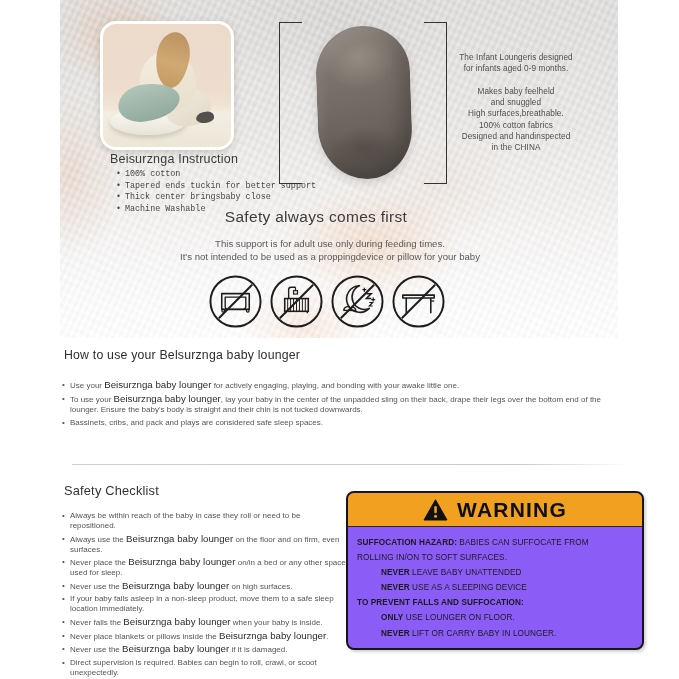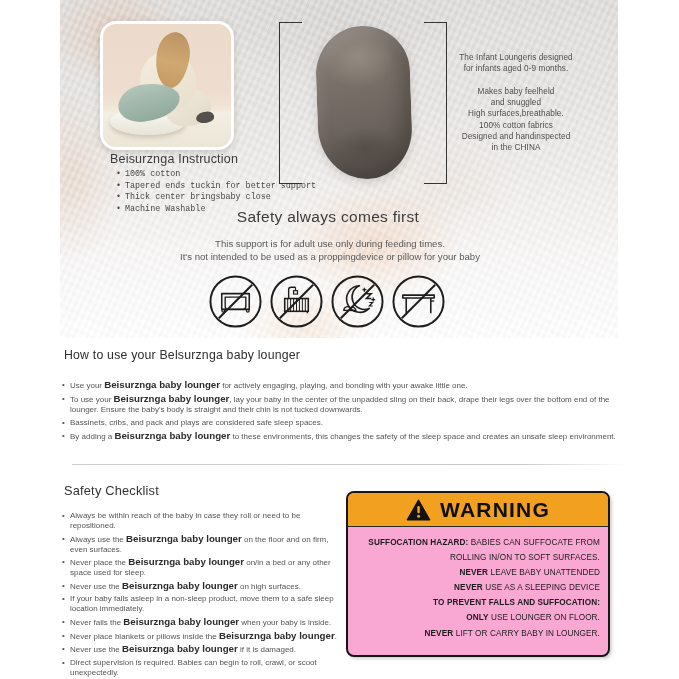--- a/index.html
+++ b/index.html
@@ -62,49 +62,49 @@
     border-radius:50%;background:radial-gradient(closest-side, rgba(30,25,22,.22), transparent);}
   
   .instruction-title{position:absolute;left:110px;top:152px;font-size:12.5px;color:#3a3a3a;letter-spacing:.2px;}
   .instruction-list{position:absolute;left:116px;top:169px;margin:0;padding:0;list-style:none;font-family:Liberation Mono, monospace;}
   .instruction-list li{position:relative;padding-left:9px;font-size:8.4px;line-height:11.6px;color:#474747;}
   .instruction-list li::before{content:"•";position:absolute;left:0;top:0;color:#474747;}
   
   .hero-right{position:absolute;left:428px;top:52px;width:176px;text-align:center;}
   .hero-right .line{font-size:8.2px;line-height:11.3px;min-height:11.3px;color:#4e4e4e;letter-spacing:.1px;}
   
-  .safety-title{position:absolute;left:128px;top:208px;width:400px;text-align:center;
+  .safety-title{position:absolute;left:116px;top:208px;width:400px;text-align:center;
     font-size:15.5px;color:#3c3c3c;letter-spacing:.3px;}
   .safety-paragraph{position:absolute;left:108px;top:237px;width:444px;text-align:center;}
   .safety-paragraph .line{font-size:9.6px;line-height:13.2px;color:#5a5a5a;}
   
   .icons-row{position:absolute;left:208px;top:274px;display:flex;gap:6px;}
   .icons-row svg{display:block;}
   
   .divider{position:absolute;left:72px;top:464px;width:558px;height:1px;
     background:linear-gradient(90deg,#cfcfcf 0%,#c9c9c9 80%,rgba(201,201,201,0) 100%);}
   
   .howto-title{position:absolute;left:64px;top:348px;font-size:12.3px;color:#2e2e2e;letter-spacing:.2px;}
   .howto-list{position:absolute;left:62px;top:380px;width:566px;margin:0;padding:0;list-style:none;}
   .howto-list li{position:relative;padding-left:8px;font-size:8px;line-height:9.9px;color:#555;margin-bottom:3.2px;}
   .howto-list li::before{content:"•";position:absolute;left:0;top:0;color:#555;}
-  .howto-list li .strong,.checklist li .strong{font-weight:bold;font-size:9.7px;color:#2b2b2b;}
+  .howto-list li .strong,.checklist li .strong{font-weight:normal;font-size:9.7px;color:#2b2b2b;}
   
   .checklist-title{position:absolute;left:64px;top:483px;font-size:12.8px;color:#333;letter-spacing:.2px;}
   .checklist{position:absolute;left:62px;top:511px;width:286px;margin:0;padding:0;list-style:none;}
   .checklist li{position:relative;padding-left:8px;font-size:8px;line-height:10px;color:#555;margin-bottom:2.6px;}
   .checklist li::before{content:"•";position:absolute;left:0;top:0;color:#555;}
   
-  .warning-box{position:absolute;left:346px;top:491px;width:264px;box-sizing:border-box;
-    border:2px solid #161616;border-radius:8px;background:#f9a8d4;overflow:hidden;
+  .warning-box{position:absolute;left:346px;top:491px;width:298px;box-sizing:border-box;
+    border:2px solid #161616;border-radius:8px;background:#8b5cf6;overflow:hidden;
     box-shadow:2px 2px 3px rgba(0,0,0,.18);}
   .warning-header{height:33px;background:#F2A01F;display:flex;align-items:center;justify-content:center;gap:9px;
     border-bottom:1px solid #2a2a2a;}
   .warning-title{font-size:21px;font-weight:bold;letter-spacing:1.2px;color:#0f0f0f;}
-  .warning-body{padding:8px 8px 14px 9px;text-align:right;}
+  .warning-body{padding:8px 8px 7px 9px;}
   .w-line{font-size:8.2px;line-height:15.1px;color:#1b1b1b;white-space:nowrap;letter-spacing:.1px;}
   .w-line.indent{padding-left:24px;}
   .w-line .strong{font-weight:bold;}
 </style>
 </head>
 <body>
 
 <div class="page">
 
   <div class="hero"></div>
@@ -191,21 +191,20 @@
       <line x1="11" y1="45" x2="45" y2="11" stroke-width="2"></line>
     </svg>
   </div>
 
   <div class="howto-title">How to use your Belsurznga baby lounger</div>
   <ul class="howto-list">
 
   <li><span>Use your </span><span class="strong">Beisurznga baby lounger</span><span> for actively engaging, playing, and bonding with your awake little one.</span></li>
       <li><span>To use your </span><span class="strong">Beisurznga baby lounger</span><span>, lay your baby in the center of the unpadded sling on their back, drape their legs over the bottom end of the lounger. Ensure the baby's body is straight and their chin is not tucked downwards.</span></li>
       <li><span>Bassinets, cribs, and pack and plays are considered safe sleep spaces.</span></li>
-      <li><span>By adding a </span><span class="strong">Beisurznga baby lounger</span><span> to these environments, this changes the safety of the sleep space and creates an unsafe sleep environment.</span></li>
     </ul>
 
   <div class="divider"></div>
 
   <div class="checklist-title">Safety Checklist</div>
   <ul class="checklist">
 
   <li><span>Always be within reach of the baby in case they roll or need to be repositioned.</span></li>
       <li><span>Always use the </span><span class="strong">Beisurznga baby lounger</span><span> on the floor and on firm, even surfaces.</span></li>
       <li><span>Never place the </span><span class="strong">Beisurznga baby lounger</span><span> on/in a bed or any other space used for sleep.</span></li>

